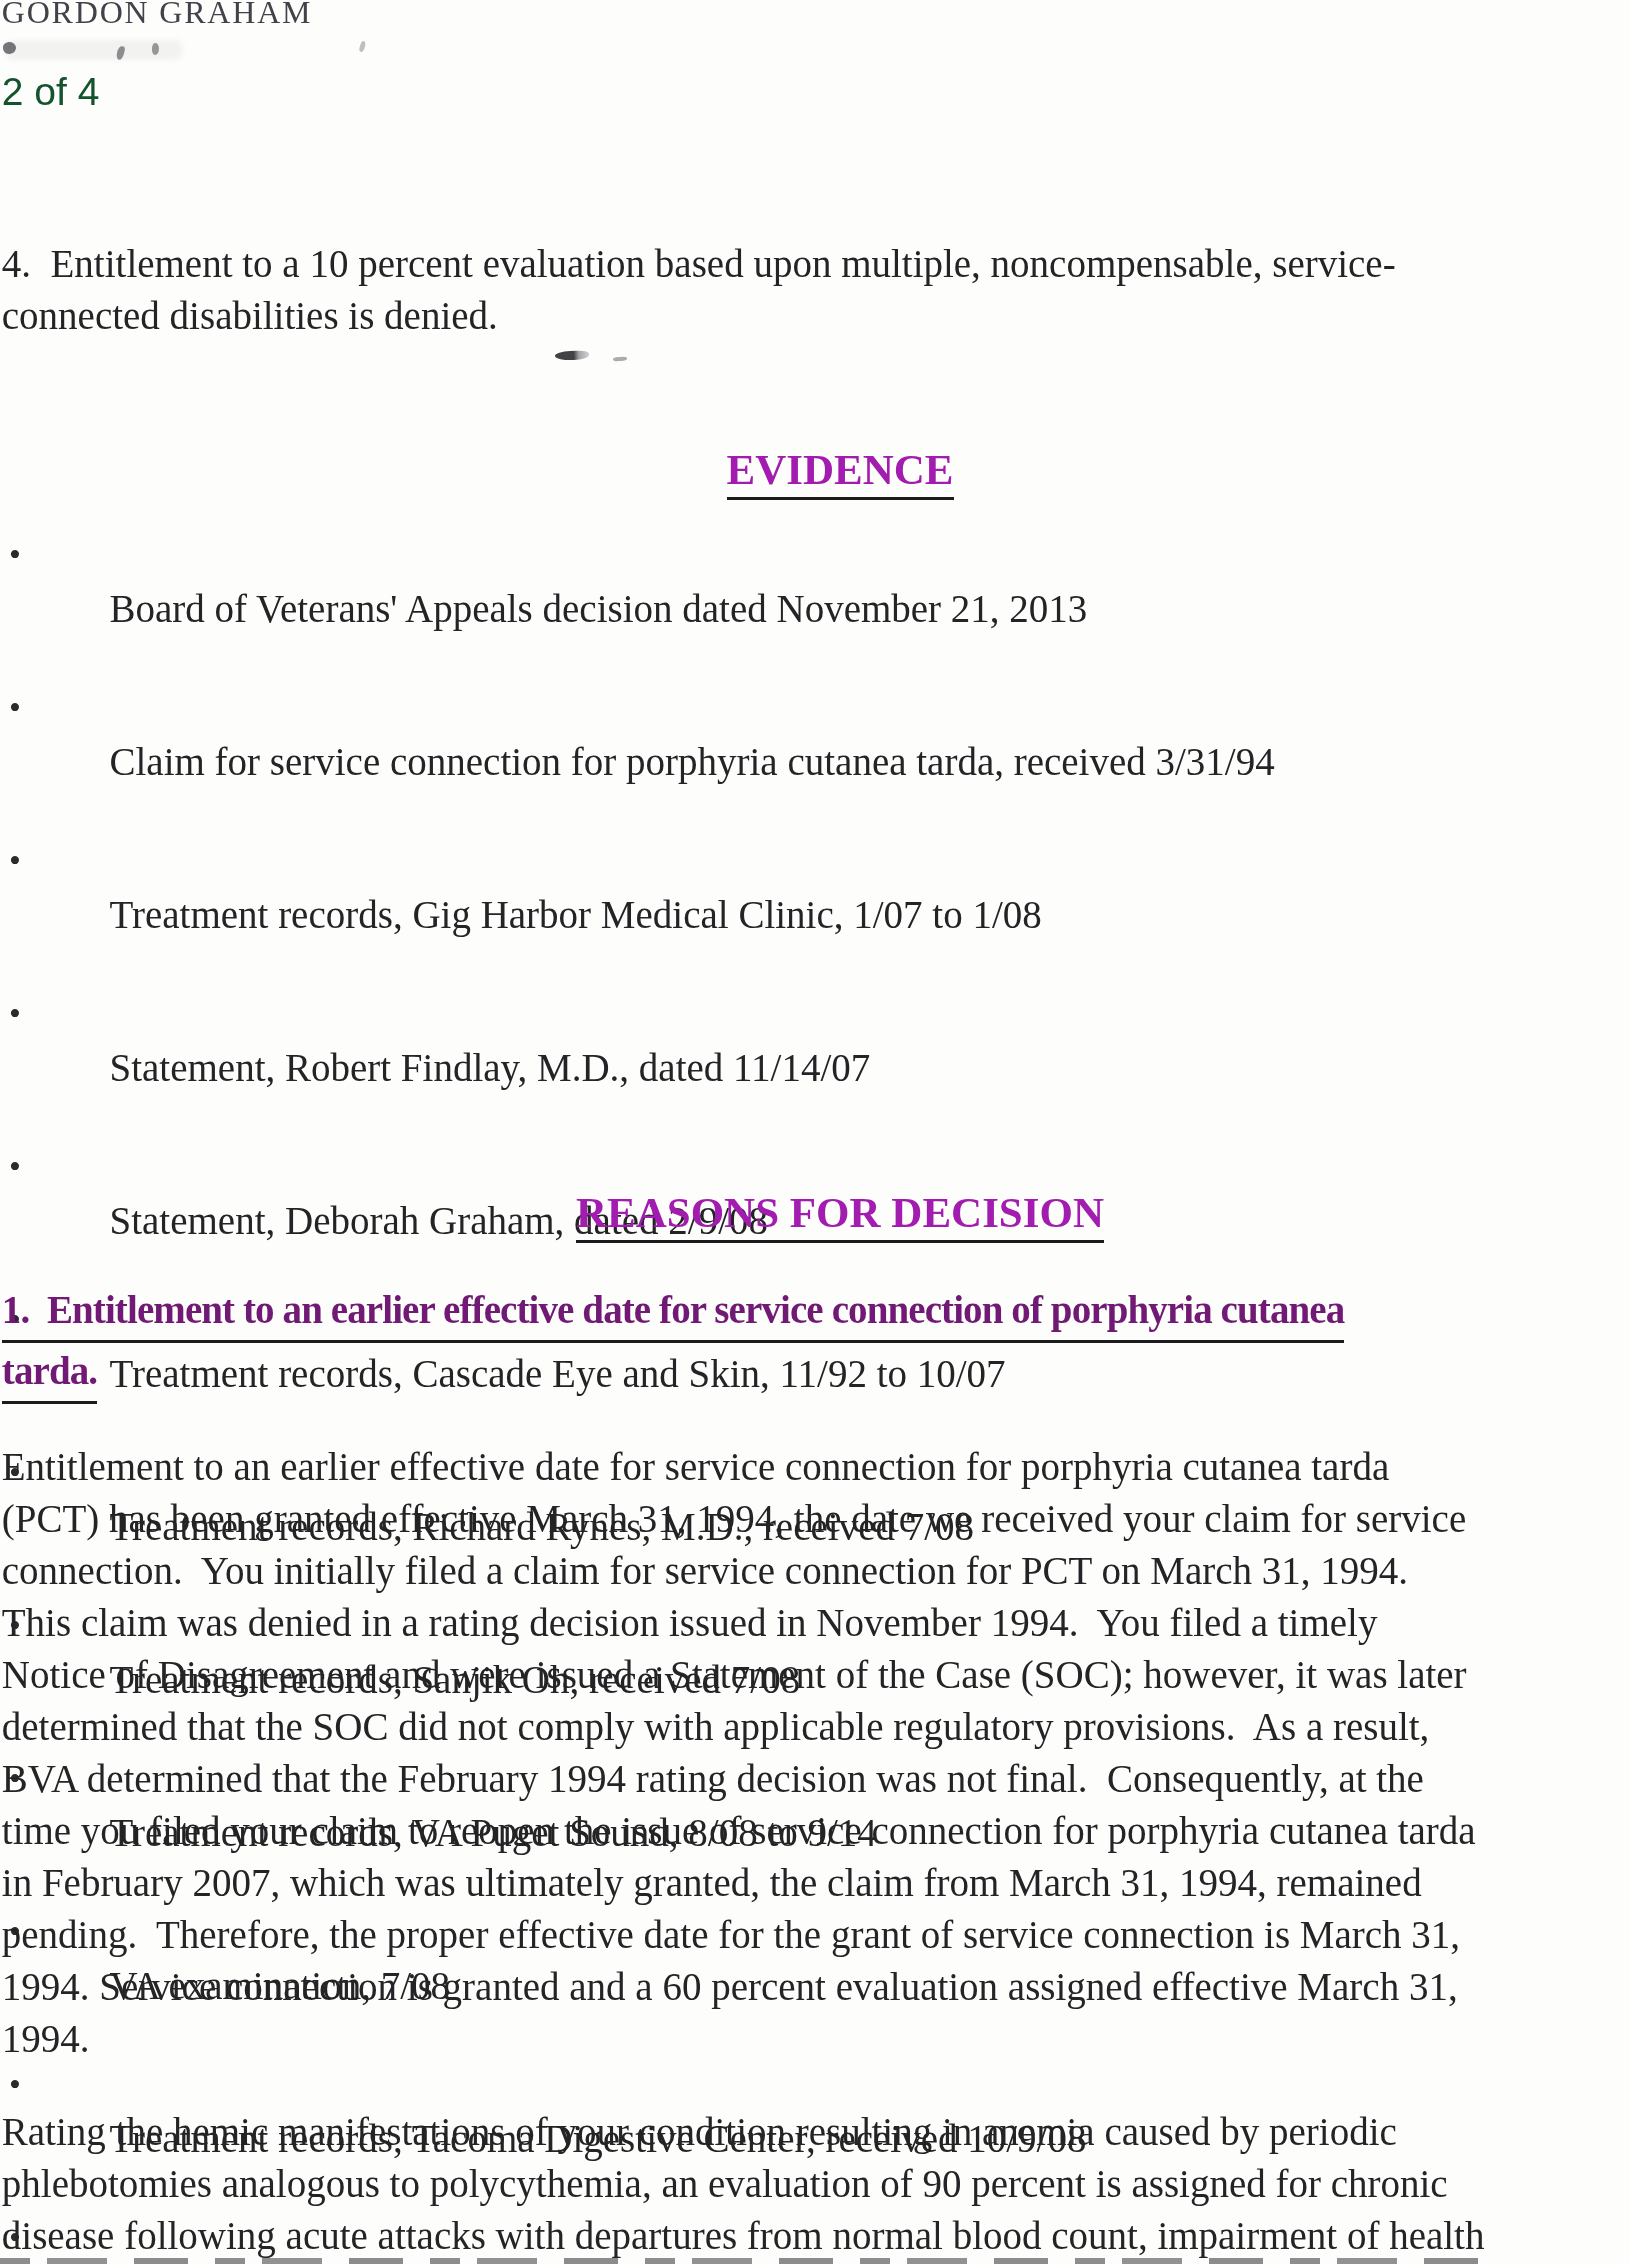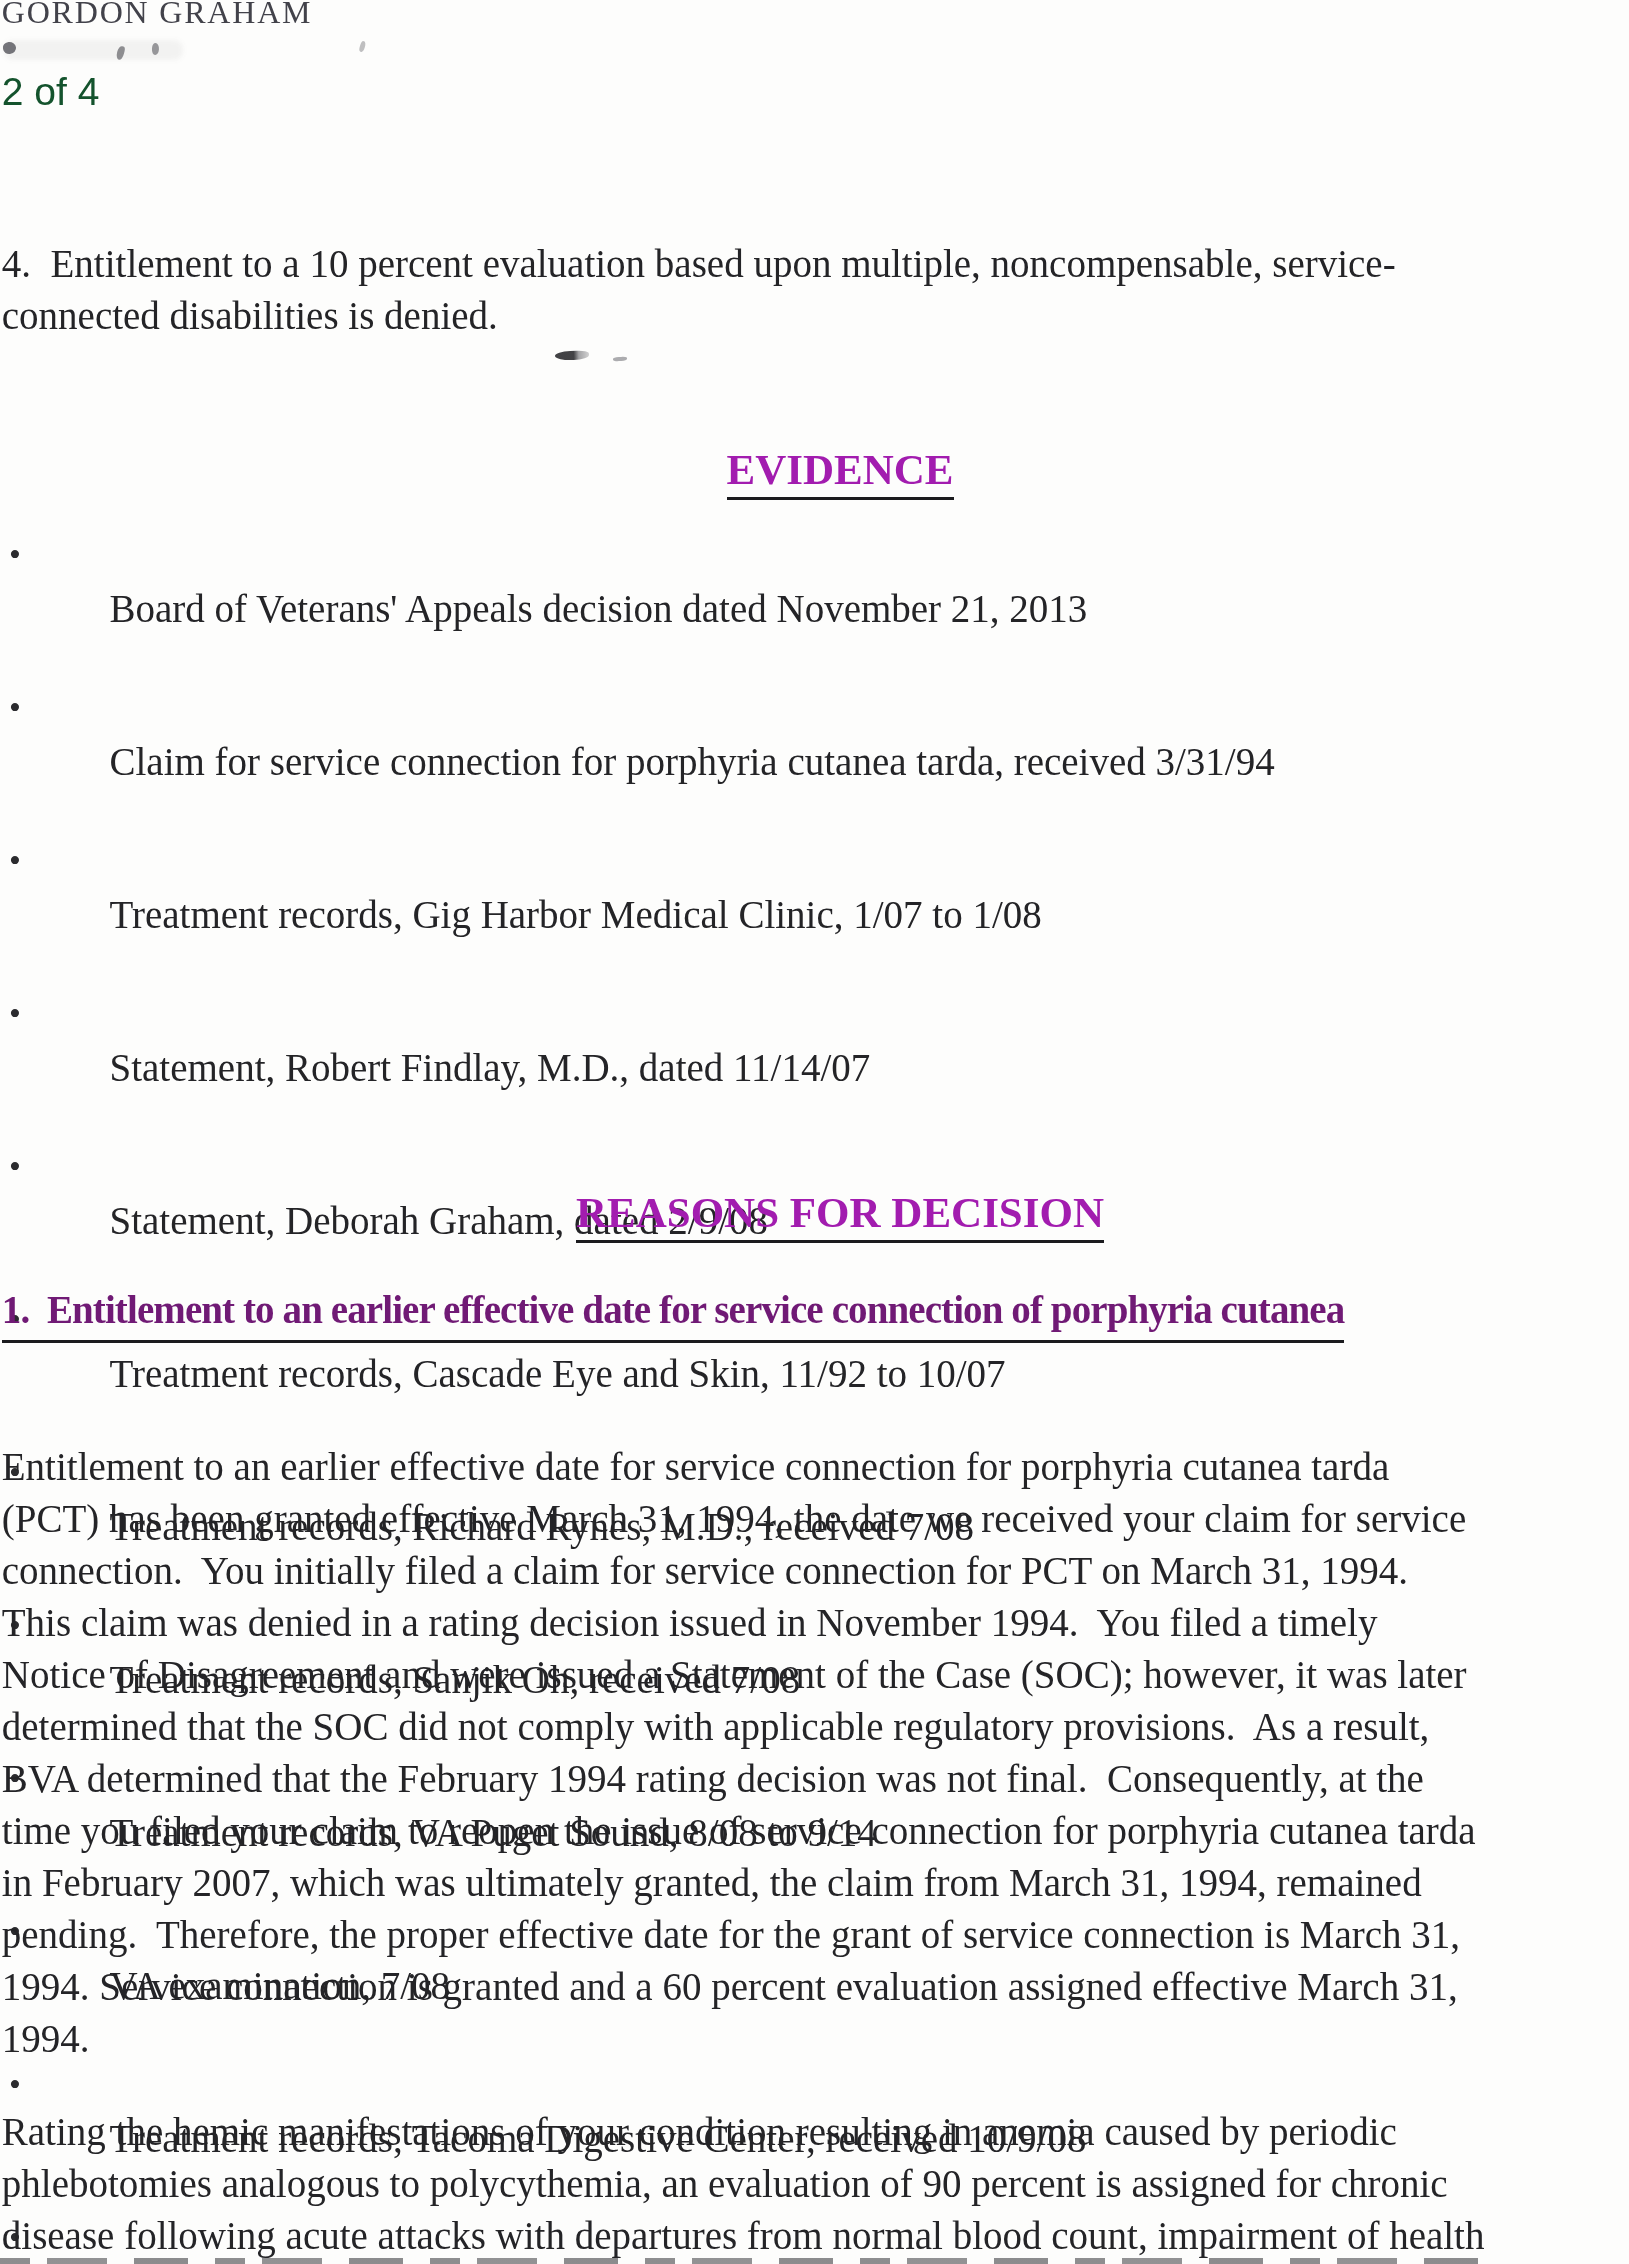--- a/index.html
+++ b/index.html
@@ -155,20 +155,21 @@
     </li>
     </ul>
 
   <h2 class="center-heading reasons-heading">
     <span class="u">REASONS FOR DECISION</span>
   </h2>
 
   <h3 class="issue-heading">
 
   <div class="hline"><span>1.  Entitlement to an earlier effective date for service connection of porphyria cutanea</span></div>
+      <div class="hline"><span>tarda.</span></div>
     </h3>
 
   <section class="bodytext para-effective">
 
   <div class="line">Entitlement to an earlier effective date for service connection for porphyria cutanea tarda</div>
       <div class="line">(PCT) has been granted effective March 31, 1994, the date we received your claim for service</div>
       <div class="line">connection.  You initially filed a claim for service connection for PCT on March 31, 1994.</div>
       <div class="line">This claim was denied in a rating decision issued in November 1994.  You filed a timely</div>
       <div class="line">Notice of Disagreement and were issued a Statement of the Case (SOC); however, it was later</div>
       <div class="line">determined that the SOC did not comply with applicable regulatory provisions.  As a result,</div>

